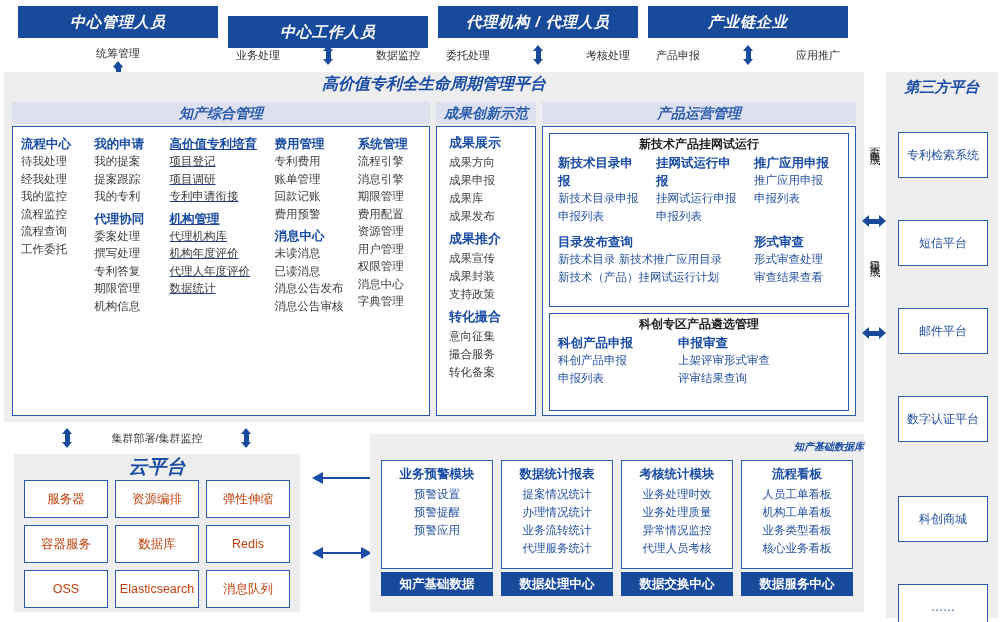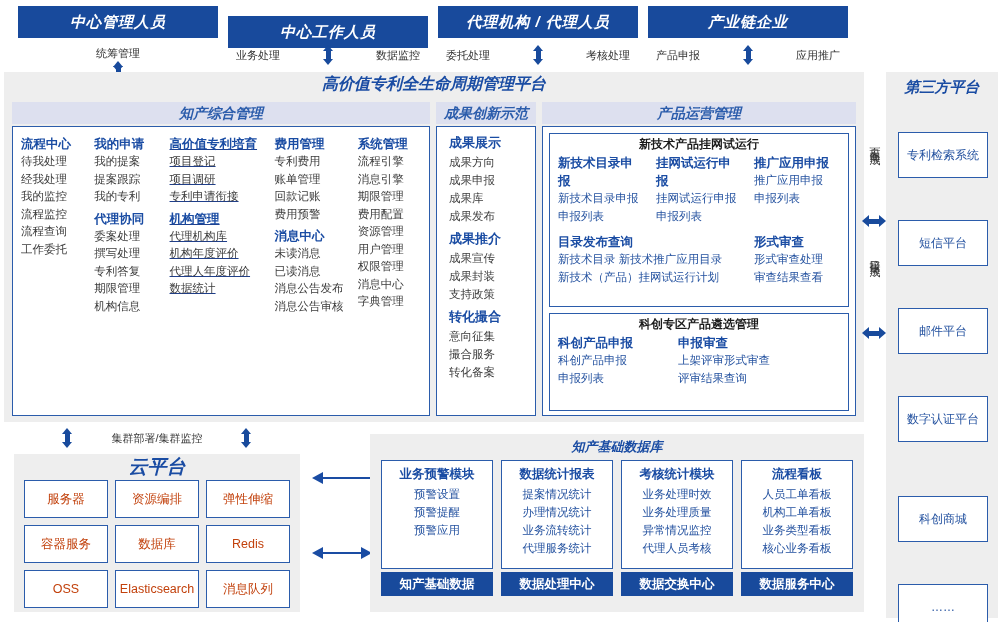--- a/index.html
+++ b/index.html
@@ -102,21 +102,21 @@
   #cloud{position:absolute;left:10px;top:30px;width:286px;height:158px;background:#eeeeee;}
   #cloud-title{text-align:center;font-style:italic;font-weight:bold;font-size:19px;
     color:#1a4ca3;line-height:26px;}
   #cloudgrid{display:grid;grid-template-columns:repeat(3,84px);gap:7px 7px;
              justify-content:center;}
   .cl-cell{height:36px;border:1.4px solid #2b5cab;background:#fff;
     display:flex;align-items:center;justify-content:center;font-size:12.5px;color:#c2410c;}
 
   
   #db{position:absolute;left:370px;top:434px;width:494px;height:178px;background:#eeeeee;}
-  #db-title{text-align:center;font-style:italic;font-weight:bold;font-size:13px;
+  #db-title{text-align:right;font-style:italic;font-weight:bold;font-size:10px;
     color:#1a4ca3;line-height:26px;}
   #dbcols{display:flex;justify-content:center;gap:8px;}
   .dbcol{width:112px;}
   .dbcol .top{border:1.4px solid #2b5cab;background:#fff;height:104px;
     display:flex;flex-direction:column;align-items:center;padding-top:3px;}
   .dbcol .hd{font-weight:bold;font-size:12.5px;color:#1a4ca3;line-height:21px;}
   .dbcol .it{font-size:11.5px;color:#23519f;line-height:18px;}
   .dbcol .foot{margin-top:3px;height:24px;background:#184a9c;color:#fff;font-weight:bold;
     font-size:12.5px;display:flex;align-items:center;justify-content:center;}
 

